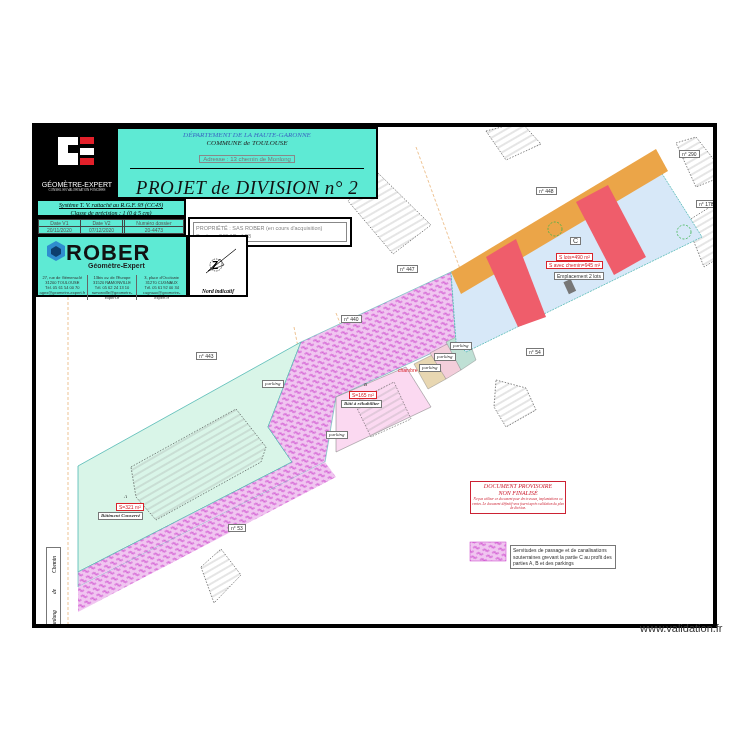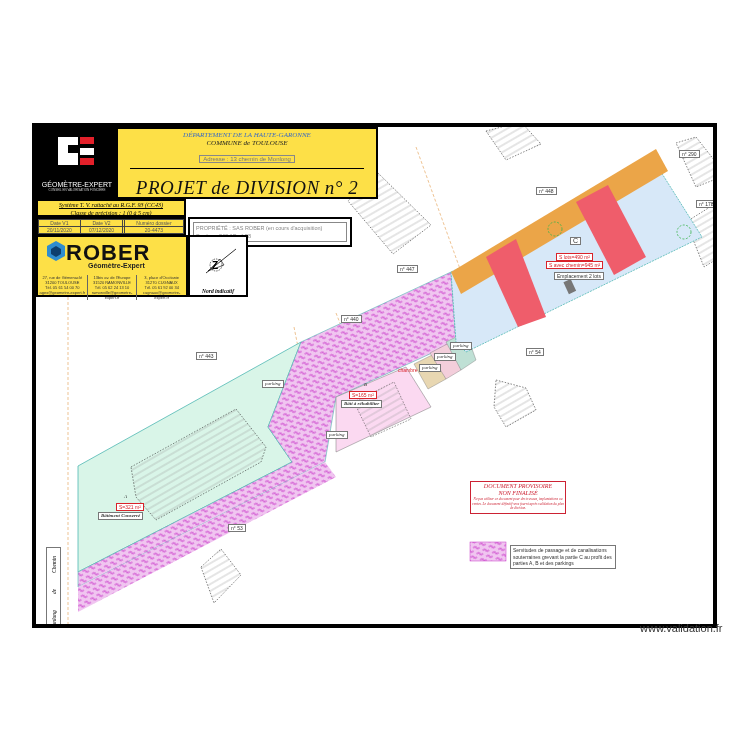--- a/index.html
+++ b/index.html
@@ -1,19 +1,19 @@
 <!DOCTYPE html>
 <html><head>
   <meta charset="utf-8">
   <style>
     html, body { margin:0; padding:0; background:#ffffff; }
     body { width:750px; height:750px; position:relative; overflow:hidden; font-family:"Liberation Serif", serif; }
     #sheet { position:absolute; left:32px; top:123px; width:685px; height:505px; border:4px solid #000; box-sizing:border-box; background:#fff; overflow:hidden; }
     #plan-svg { position:absolute; left:0; top:0; }
-    .cart { position:absolute; box-sizing:border-box; background:#fde047; border:2px solid #000; }
+    .cart { position:absolute; box-sizing:border-box; background:#5eead4; border:2px solid #000; }
     .logo-ge { position:absolute; left:0; top:0; width:82px; height:72px; background:#000; }
     .title-box { left:80px; top:0; width:262px; height:72px; text-align:center; }
     .dept { font-size:7px; color:#3a6bc2; font-style:italic; margin-top:2px; }
     .commune { font-size:7px; font-style:italic; color:#222; }
     .adresse { display:inline-block; font-size:6px; color:#777; border:1px solid #888; padding:0 3px; margin-top:1px; font-family:"Liberation Sans", sans-serif; }
     .proj-title { font-size:19px; font-style:italic; color:#111; border-top:1px solid #000; margin:3px 12px 0 12px; padding-top:8px; letter-spacing:0.5px; }
     .systeme { left:0; top:72px; width:150px; height:18px; font-size:6px; font-style:italic; text-align:center; line-height:8px; }
     .echelle { left:152px; top:72px; width:164px; height:18px; text-align:center; color:#d9222a; font-style:italic; font-size:14px; line-height:16px; }
     .dates { left:0; top:90px; width:150px; height:18px; font-size:5px; font-family:"Liberation Sans", sans-serif; color:#555; }
     .dates table { width:100%; height:100%; border-collapse:collapse; }

